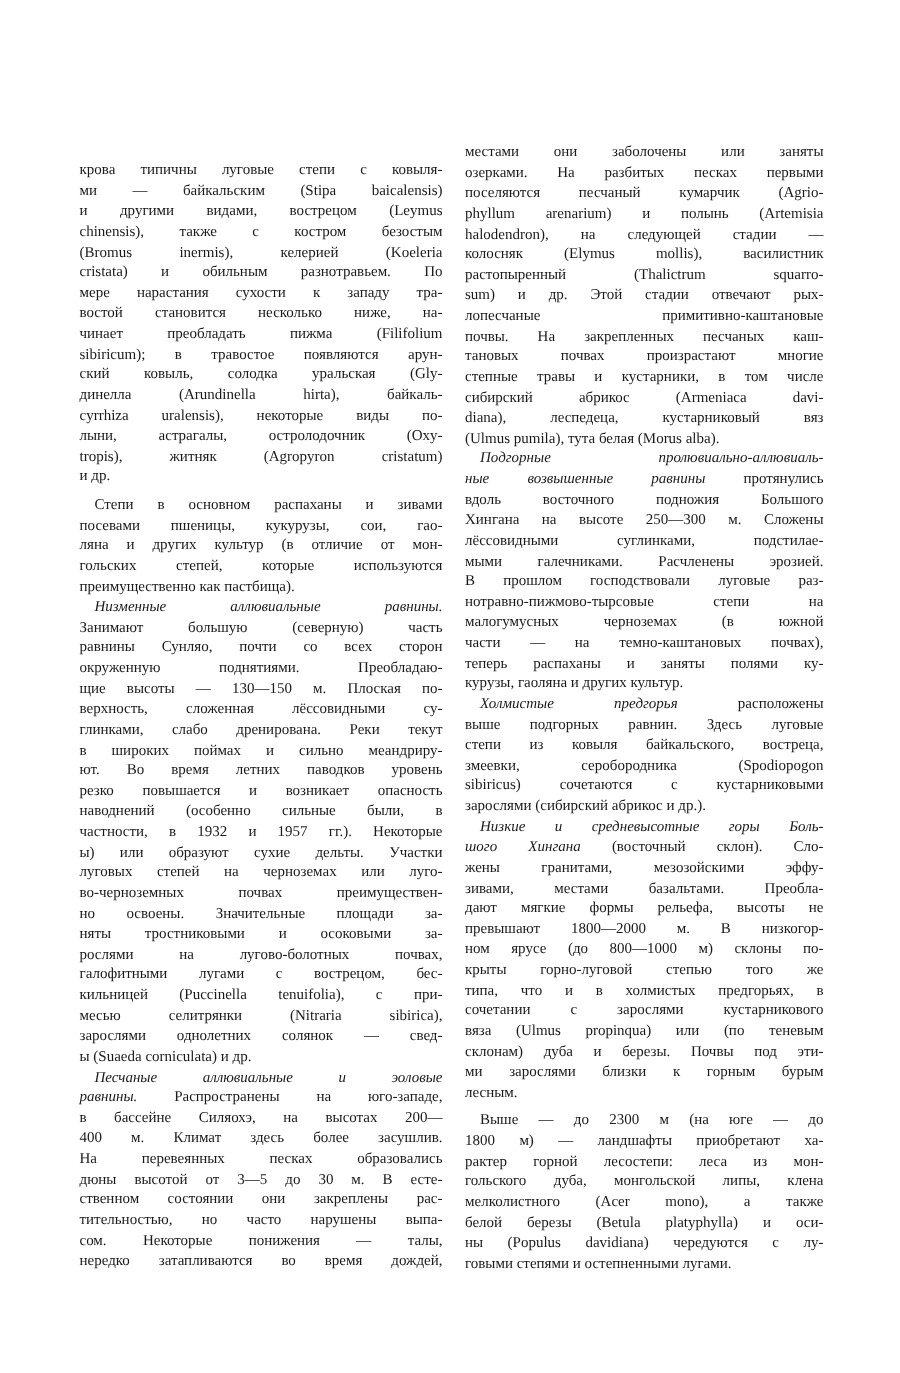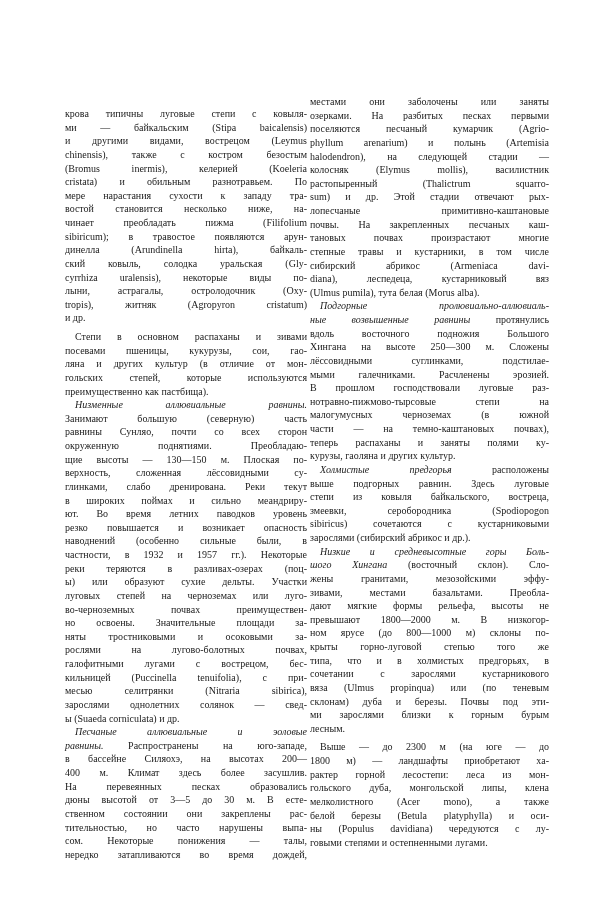--- a/index.html
+++ b/index.html
@@ -9,41 +9,41 @@
   }
   .col {
     position: absolute; width: 242px;
     font-size: 10px; line-height: 13.63px;
     text-align: justify; text-align-last: justify;
   }
   .col .line { display: block; white-space: nowrap; text-align-last: justify; text-align: justify; height: 13.63px; }
   .col .line.last { text-align-last: left; }
   .col .line.indent { padding-left: 10px; }
   .col .line span { }
-  #left { left: 53px; top: 107px; margin-left: 12px; }
+  #left { left: 53px; top: 107px; }
   #right { left: 310px; top: 95px; width: 239px; }
   .it { font-style: italic; }
   .gap { height: 5px; display: block; }
 </style>
 </head>
 <body>
 
 <div id="left" class="col">
     <span class="line">крова типичны луговые степи с ковыля-</span>
     <span class="line">ми — байкальским (Stipa baicalensis)</span>
     <span class="line">и другими видами, вострецом (Leymus</span>
     <span class="line">chinensis), также с костром безостым</span>
     <span class="line">(Bromus inermis), келерией (Koeleria</span>
     <span class="line">cristata) и обильным разнотравьем. По</span>
     <span class="line">мере нарастания сухости к западу тра-</span>
     <span class="line">востой становится несколько ниже, на-</span>
     <span class="line">чинает преобладать пижма (Filifolium</span>
     <span class="line">sibiricum); в травостое появляются арун-</span>
+    <span class="line">ский ковыль, солодка уральская (Gly-</span>
     <span class="line">динелла (Arundinella hirta), байкаль-</span>
-    <span class="line">ский ковыль, солодка уральская (Gly-</span>
     <span class="line">cyrrhiza uralensis), некоторые виды по-</span>
     <span class="line">лыни, астрагалы, остролодочник (Oxy-</span>
     <span class="line">tropis), житняк (Agropyron cristatum)</span>
     <span class="line last">и др.</span>
     <span class="gap"></span>
     <span class="line indent">Степи в основном распаханы и зивами</span>
     <span class="line">посевами пшеницы, кукурузы, сои, гао-</span>
     <span class="line">ляна и других культур (в отличие от мон-</span>
     <span class="line">гольских степей, которые используются</span>
     <span class="line last">преимущественно как пастбища).</span>
@@ -52,21 +52,20 @@
     <span class="line">равнины Сунляо, почти со всех сторон</span>
     <span class="line">окруженную поднятиями. Преобладаю-</span>
     <span class="line">щие высоты — 130—150 м. Плоская по-</span>
     <span class="line">верхность, сложенная лёссовидными су-</span>
     <span class="line">глинками, слабо дренирована. Реки текут</span>
     <span class="line">в широких поймах и сильно меандриру-</span>
     <span class="line">ют. Во время летних паводков уровень</span>
     <span class="line">резко повышается и возникает опасность</span>
     <span class="line">наводнений (особенно сильные были, в</span>
     <span class="line">частности, в 1932 и 1957 гг.). Некоторые</span>
-    <span class="line">реки теряются в разливах-озерах (поц-</span>
     <span class="line">ы) или образуют сухие дельты. Участки</span>
     <span class="line">луговых степей на черноземах или луго-</span>
     <span class="line">во-черноземных почвах преимуществен-</span>
     <span class="line">но освоены. Значительные площади за-</span>
     <span class="line">няты тростниковыми и осоковыми за-</span>
     <span class="line">рослями на лугово-болотных почвах,</span>
     <span class="line">галофитными лугами с вострецом, бес-</span>
     <span class="line">кильницей (Puccinella tenuifolia), с при-</span>
     <span class="line">месью селитрянки (Nitraria sibirica),</span>
     <span class="line">зарослями однолетних солянок — свед-</span>

